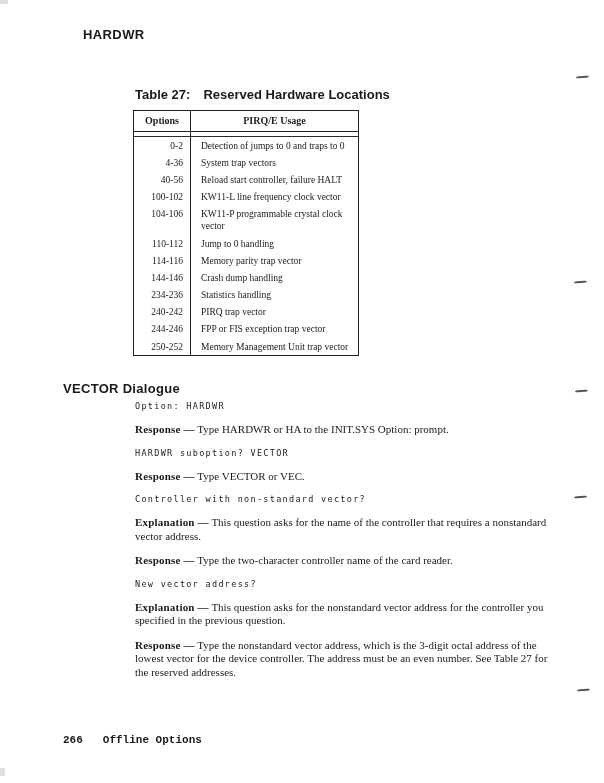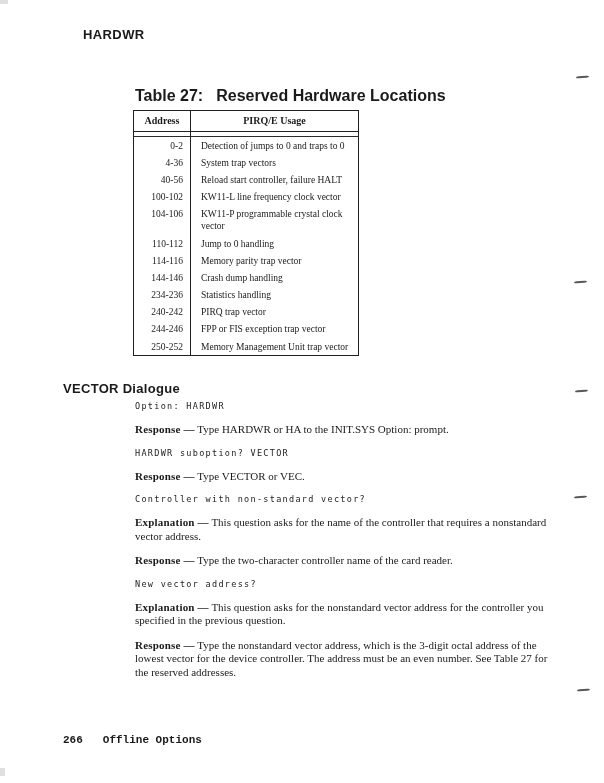--- a/index.html
+++ b/index.html
@@ -26,21 +26,21 @@
     left: 63px;
     top: 27px;
     font-size: 13px;
     letter-spacing: 0.4px;
     margin-left: 20px;
   }
   .table-caption {
     position: absolute;
     left: 135px;
     top: 87px;
-    font-size: 16px;
+    font-size: 13px;
   }
   .table-caption .caption-label { margin-right: 13px; }
 
   table.hw-table {
     position: absolute;
     left: 133px;
     top: 110px;
     width: 226px;
     border-collapse: collapse;
     border: 1.6px solid #1f1f1f;
@@ -138,21 +138,21 @@
 
   <div class="running-head sans-bold">HARDWR</div>
 
   <div class="table-caption sans-bold">
     <span class="caption-label">Table 27:</span><span>Reserved Hardware Locations</span>
   </div>
 
   <table class="hw-table">
     <thead>
       <tr>
-        <th>Address</th>
+        <th>Options</th>
         <th>PIRQ/E Usage</th>
       </tr>
       <tr class="spacer-row">
         <td></td>
           <td></td>
       </tr>
     </thead>
     <tbody>
       <tr>
         <td class="addr">0-2</td>

